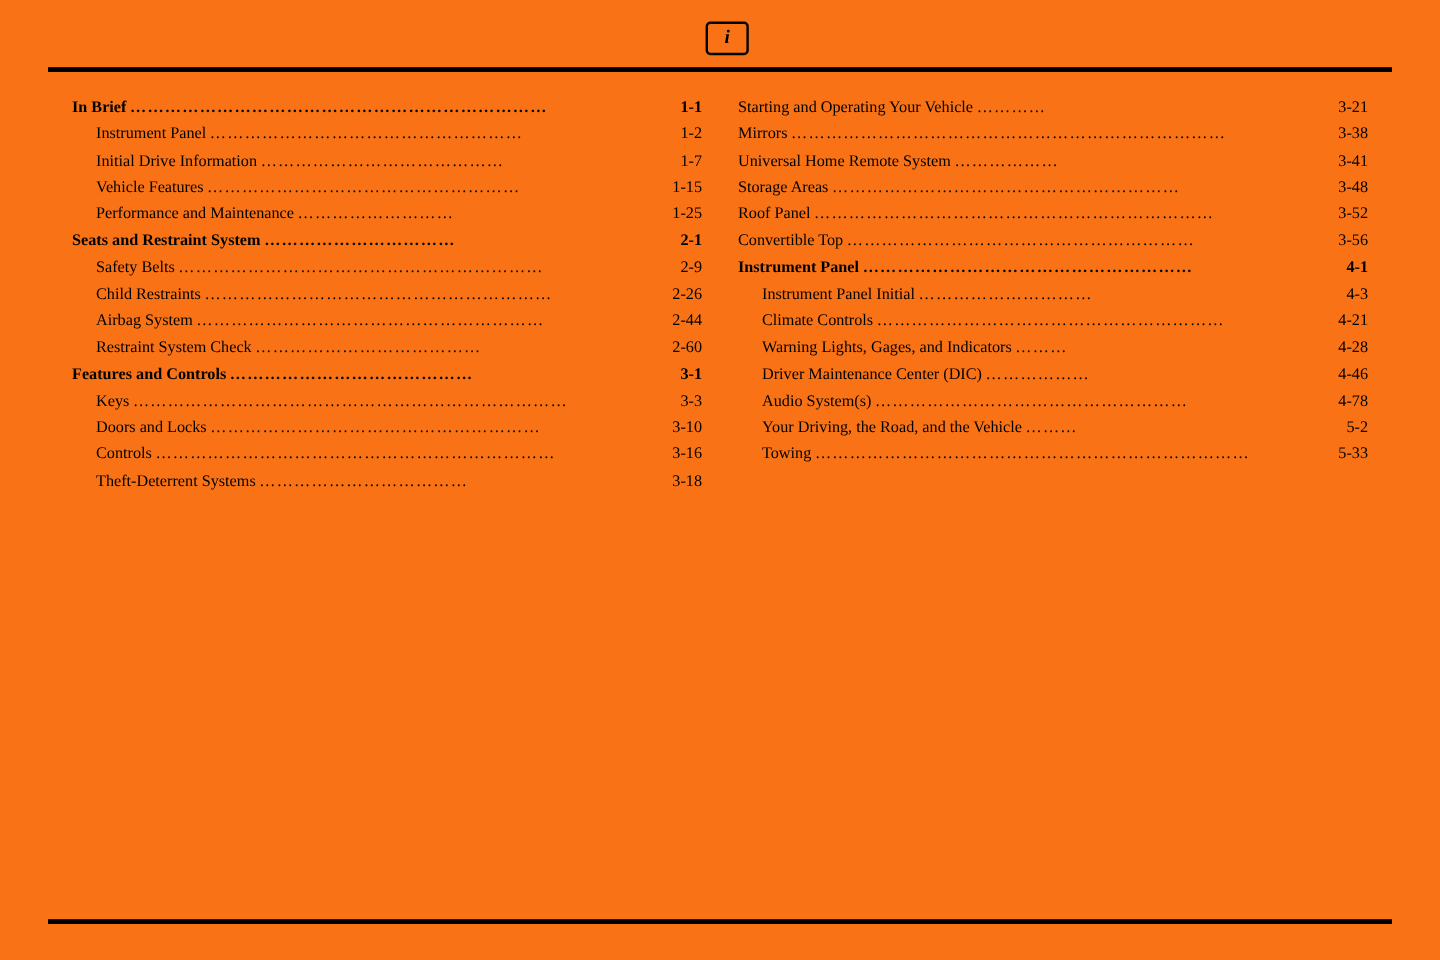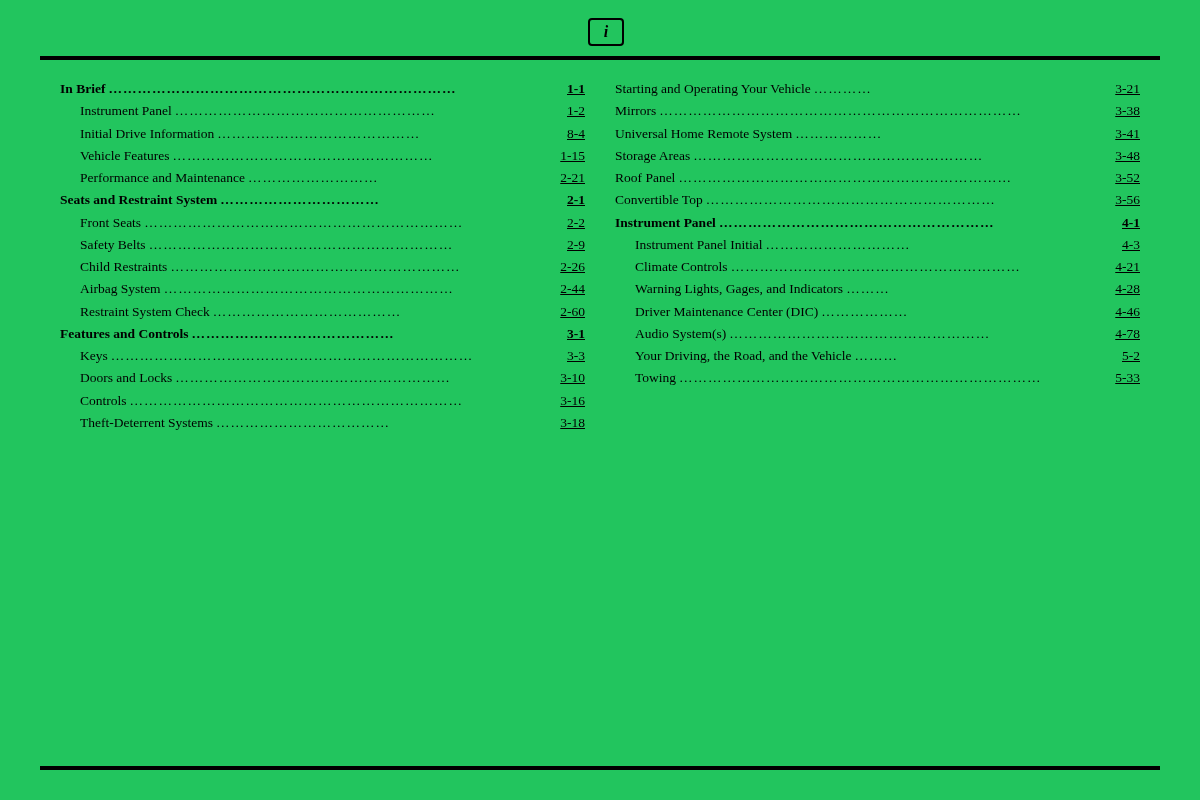--- a/index.html
+++ b/index.html
@@ -6,21 +6,21 @@
     body {
       width: 1200px;
       height: 800px;
       background: #fff;
       font-family: 'Times New Roman', Times, serif;
       overflow: hidden;
     }
     .page {
       width: 1200px;
       height: 800px;
-      background: #22c55e;
+      background: #f97316;
       display: flex;
       flex-direction: column;
     }
     .header {
       text-align: center;
       padding: 18px 60px 10px 60px;
       display: flex;
       align-items: center;
       justify-content: center;
       gap: 12px;
@@ -86,21 +86,20 @@
     }
     .toc-dots {
       flex: 1;
       overflow: hidden;
       margin: 0 3px;
       letter-spacing: 1px;
     }
     .toc-page {
       white-space: nowrap;
       flex-shrink: 0;
-      text-decoration: underline;
     }
     .toc-entry.indent .toc-label {
       padding-left: 20px;
     }
     .footer-space {
       height: 30px;
     }
   </style>
 </head>
 <body>
@@ -119,41 +118,36 @@
           <span class="toc-page">1-1</span>
         </div>
         <div class="toc-entry indent">
           <span class="toc-label">Instrument Panel</span>
           <span class="toc-dots">………………………………………………</span>
           <span class="toc-page">1-2</span>
         </div>
         <div class="toc-entry indent">
           <span class="toc-label">Initial Drive Information</span>
           <span class="toc-dots">……………………………………</span>
-          <span class="toc-page">8-4</span>
+          <span class="toc-page">1-7</span>
         </div>
         <div class="toc-entry indent">
           <span class="toc-label">Vehicle Features</span>
           <span class="toc-dots">………………………………………………</span>
           <span class="toc-page">1-15</span>
         </div>
         <div class="toc-entry indent">
           <span class="toc-label">Performance and Maintenance</span>
           <span class="toc-dots">………………………</span>
-          <span class="toc-page">2-21</span>
+          <span class="toc-page">1-25</span>
         </div>
         <div class="toc-entry bold-entry">
           <span class="toc-label">Seats and Restraint System</span>
           <span class="toc-dots">……………………………</span>
           <span class="toc-page">2-1</span>
-        </div>
-        <div class="toc-entry indent">
-          <span class="toc-label">Front Seats</span>
-          <span class="toc-dots">…………………………………………………………</span>
-          <span class="toc-page">2-2</span>
         </div>
         <div class="toc-entry indent">
           <span class="toc-label">Safety Belts</span>
           <span class="toc-dots">………………………………………………………</span>
           <span class="toc-page">2-9</span>
         </div>
         <div class="toc-entry indent">
           <span class="toc-label">Child Restraints</span>
           <span class="toc-dots">……………………………………………………</span>
           <span class="toc-page">2-26</span>

